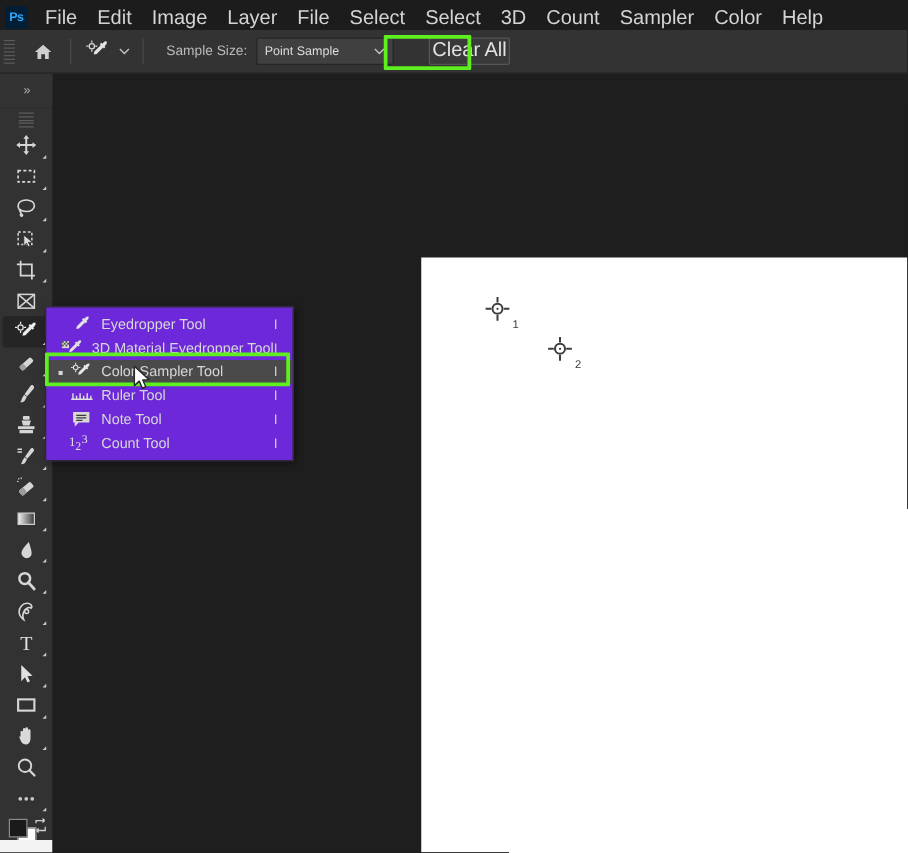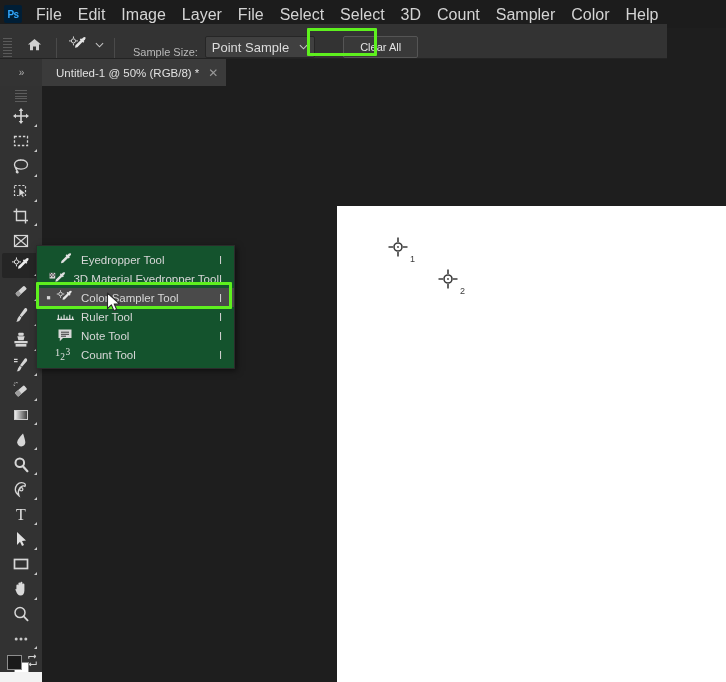--- a/index.html
+++ b/index.html
@@ -26,23 +26,23 @@
     display:flex; align-items:center; justify-content:center;
     border-radius:2px; letter-spacing:-0.5px;
   }
   .menu-item {
     font-size:16px; color:#d4d4d4; padding:3px 8px; white-space:nowrap;
     line-height:15px;
   }
 
   
   .optionsbar {
-    position:absolute; top:24px; left:0; width:667px; height:35px;
+    position:absolute; top:24px; left:0; width:726px; height:35px;
     background:#333333;
-    display:flex; align-items:flex-end;
+    display:flex; align-items:center;
     border-bottom:1px solid #232323;
   }
   .grip {
     width:9px; height:22px; margin:0 4px 0 3px;
     display:flex; flex-direction:column; justify-content:center; gap:2px;
   }
   .grip i { display:block; height:1px; background:#5a5a5a; width:9px; }
   .home-btn {
     width:28px; height:28px; display:flex; align-items:center; justify-content:center;
     margin-left:4px;
@@ -51,29 +51,29 @@
   .tool-preset {
     display:flex; align-items:center; height:26px; padding:0 2px;
   }
   .tool-preset .chev { margin-left:6px; }
   .opt-label {
     font-size:11px; color:#b9b9b9; margin-left:10px; margin-right:7px; white-space:nowrap;
   }
   .combo {
     height:22px; min-width:110px; background:#404040; border:1px solid #262626;
     border-radius:2px; display:flex; align-items:center; justify-content:space-between;
-    padding:0 6px; font-size:13px; color:#dcdcdc;
+    padding:0 6px; font-size:10px; color:#dcdcdc;
   }
   .combo .chev { margin-left:10px; }
   .clearall-wrap {
     position:relative; margin-left:28px;
   }
   .btn-clearall {
     height:22px; background:#393939; border:1px solid #555; border-radius:2px;
-    color:#e3e3e3; font-size:11px; padding:0 16px;
+    color:#e3e3e3; font-size:16px; padding:0 2px;
     display:flex; align-items:center; justify-content:center;
   }
   .hl-box {
     position:absolute; border:3px solid #5ef01e; border-radius:1px;
     pointer-events:none; z-index:60;
   }
 
   
   .tabbar {
     position:absolute; top:59px; left:42px; width:684px; height:27px;
@@ -143,21 +143,21 @@
   }
   .sampler svg { display:block; }
   .sampler .idx {
     position:absolute; right:-6px; bottom:-6px;
     font-size:9px; color:#3c3c3c; font-family:"Liberation Sans",sans-serif;
   }
 
   
   .flyout {
     position:absolute; left:36px; top:245px; width:199px;
-    background:#14532d; border:1px solid #2b2b2b;
+    background:#6d28d9; border:1px solid #2b2b2b;
     box-shadow:2px 2px 6px rgba(0,0,0,.5);
     padding:4px 0 4px 0; z-index:40;
   }
   .fly-item {
     height:19px; display:flex; align-items:center; font-size:11.5px; color:#d7d7d7;
     padding:0 8px 0 6px; position:relative;
   }
   .fly-item.sel { background:#4a4a4a; }
   .fly-bullet {
     width:11px; font-size:13px; line-height:1; color:#d7d7d7; display:flex;
@@ -233,26 +233,20 @@
       <div class="btn-clearall">Clear All</div>
     </div>
   </div>
 
   <div class="hl-box" style="left:307px; top:28px; width:70px; height:28px;"></div>
 
   <div class="panelstrip">
     <span class="chev-dbl">»</span>
   </div>
 
-  <div class="tabbar">
-    <div class="doc-tab">
-      <span>Untitled-1 @ 50% (RGB/8) *</span>
-      <span class="close">✕</span>
-    </div>
-  </div>
 
   <div class="toolbar">
     <div class="tb-grip">
         <i></i>
         <i></i>
         <i></i>
         <i></i>
         <i></i>
       </div>
 

